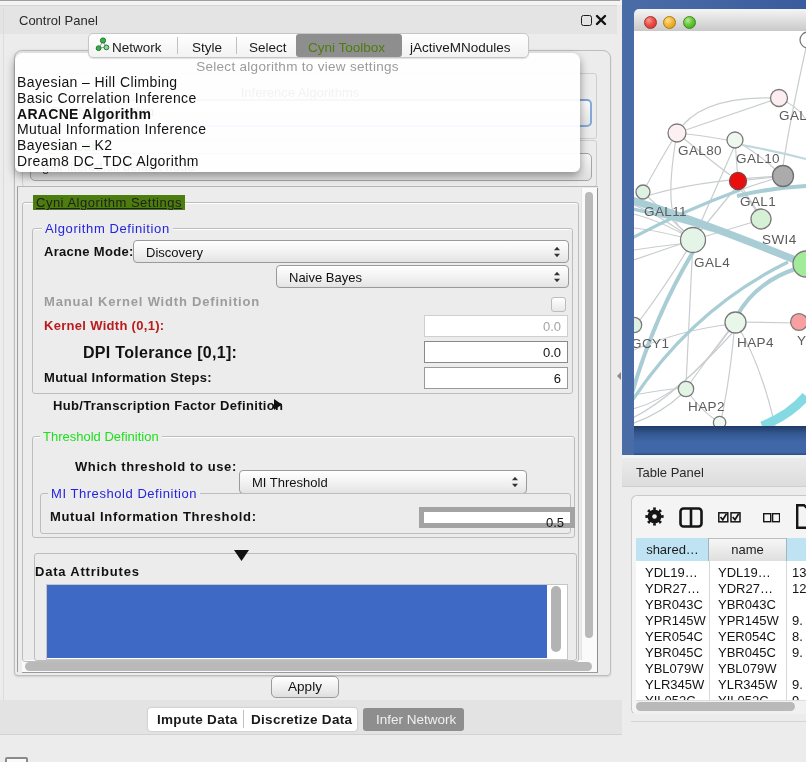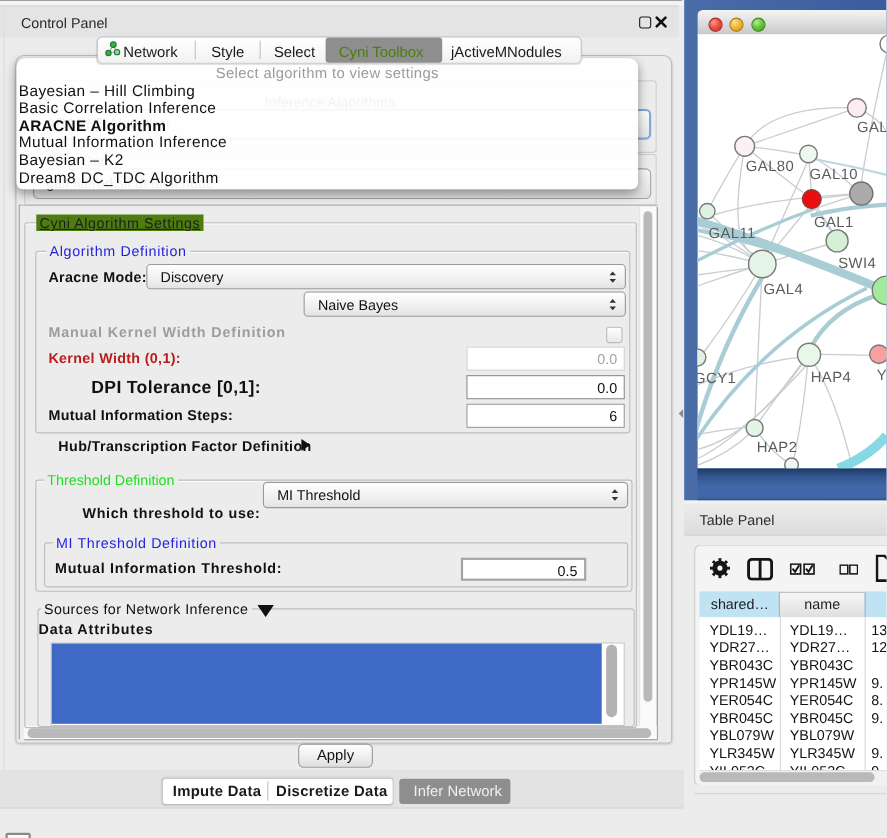--- a/index.html
+++ b/index.html
@@ -111,35 +111,34 @@
 
   <div class="abs b" style="left:39px;top:398px;font-size:13px;letter-spacing:0.35px;color:#111;padding-left:14px;">Hub/Transcription Factor Definition</div>
   <svg class="abs" style="left:272px;top:398px;" width="12" height="13" viewBox="0 0 12 13">
       <path d="M2 1 L10 6.5 L2 12 Z" fill="#111"></path>
     </svg>
 
   <div class="abs" style="left:32px;top:436px;width:541px;height:100px;border:1px solid #bdbdbd;border-radius:3px;box-shadow:inset 0 1px 0 #fff;"></div>
   <div class="abs" style="left:40px;top:429px;background:#ececec;padding:0 3px;font-size:13px;color:#1ee01e;">Threshold Definition</div>
 
   <div class="abs b" style="left:75px;top:459px;font-size:13px;letter-spacing:0.6px;color:#111;">Which threshold to use:</div>
-  <div class="combo" style="left:239px;top:438px;width:286px;height:22px;padding-left:44px;">
+  <div class="combo" style="left:239px;top:470px;width:286px;height:22px;">
     <span class="ctext">MI Threshold</span>
     <svg class="spin" viewBox="0 0 7 12">
         <path d="M3.5 0 L7 4 L0 4 Z" fill="#333"></path>
         <path d="M3.5 12 L7 8 L0 8 Z" fill="#333"></path>
       </svg>
   </div>
 
   <div class="abs" style="left:40px;top:493px;width:529px;height:39px;border:1px solid #bdbdbd;border-radius:3px;"></div>
   <div class="abs" style="left:48px;top:486px;background:#ececec;padding:0 3px;font-size:13px;letter-spacing:0.55px;color:#2424dd;text-align:center;">MI Threshold Definition</div>
   <div class="abs b" style="left:50px;top:509px;font-size:13px;letter-spacing:0.65px;color:#111;">Mutual Information Threshold:</div>
-  <div class="tfield" style="left:419px;top:507px;width:114px;height:21px;border:2px solid #a3a3a3;">0.5</div>
+  <div class="tfield" style="left:419px;top:507px;width:156px;height:21px;border:5px solid #a3a3a3;">0.5</div>
 
   <div class="abs" style="left:34px;top:553px;width:541px;height:106px;border:1px solid #bdbdbd;border-radius:3px;"></div>
-  <div class="abs" style="left:37px;top:546px;background:#ececec;padding:0 3px;font-size:13px;letter-spacing:0.35px;color:#111;">Sources for Network Inference</div>
   <svg class="abs" style="left:234px;top:550px;" width="15" height="11" viewBox="0 0 15 11">
       <path d="M0 0 L15 0 L7.5 11 Z" fill="#111"></path>
     </svg>
   <div class="abs b" style="left:35px;top:564px;font-size:13px;letter-spacing:0.8px;color:#111;">Data Attributes</div>
 
   <div class="abs" style="left:46px;top:584px;width:520px;height:74px;background:#fff;border:1px solid #c6c6c6;"></div>
   <div class="abs" style="left:46.5px;top:584.5px;width:500px;height:73px;background:#3e6ac6;"></div>
   <div class="abs" style="left:551px;top:586px;width:10px;height:66px;background:#b3b3b3;border-radius:5px;"></div>
 
   <div class="abs" style="left:271px;top:676px;width:66px;height:20px;border:1px solid #9a9a9a;border-radius:5px;background:linear-gradient(#ffffff,#ededed 60%,#dedede);font-size:13.5px;color:#111;text-align:center;line-height:19px;">Apply</div>

